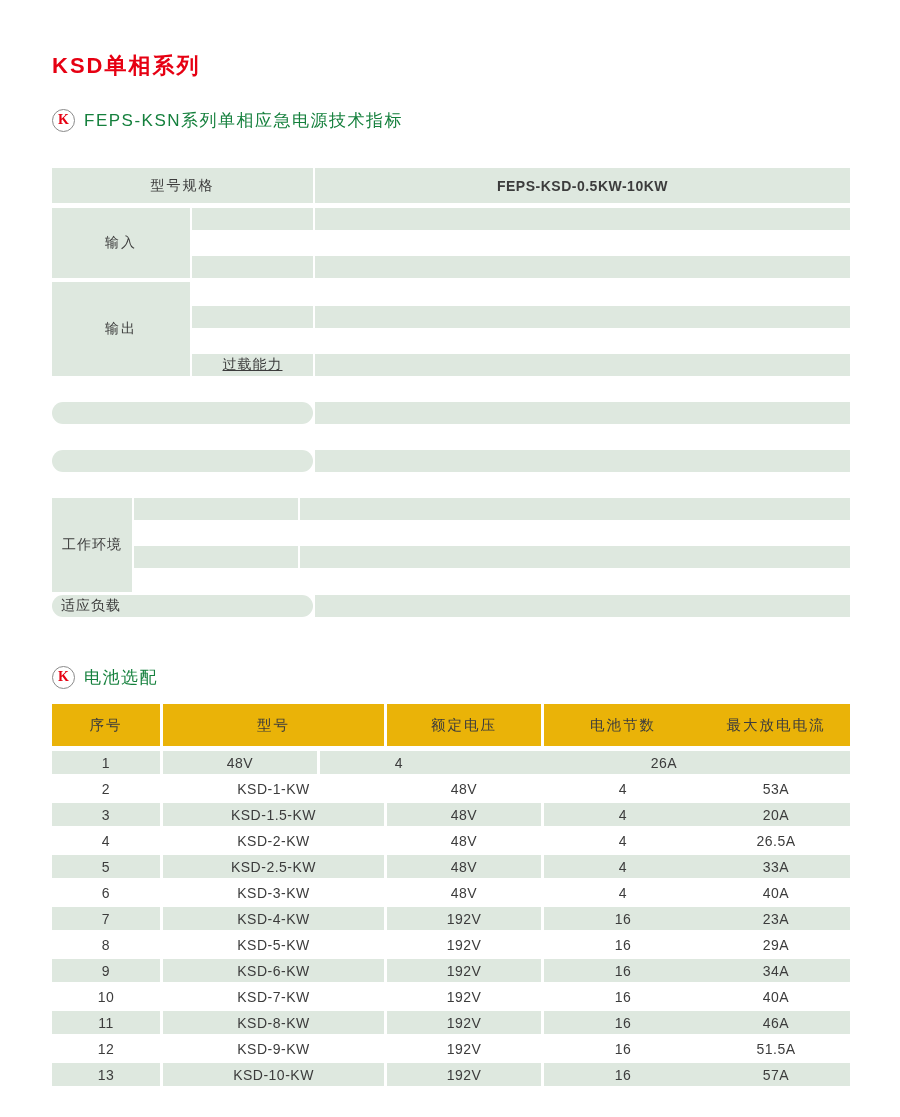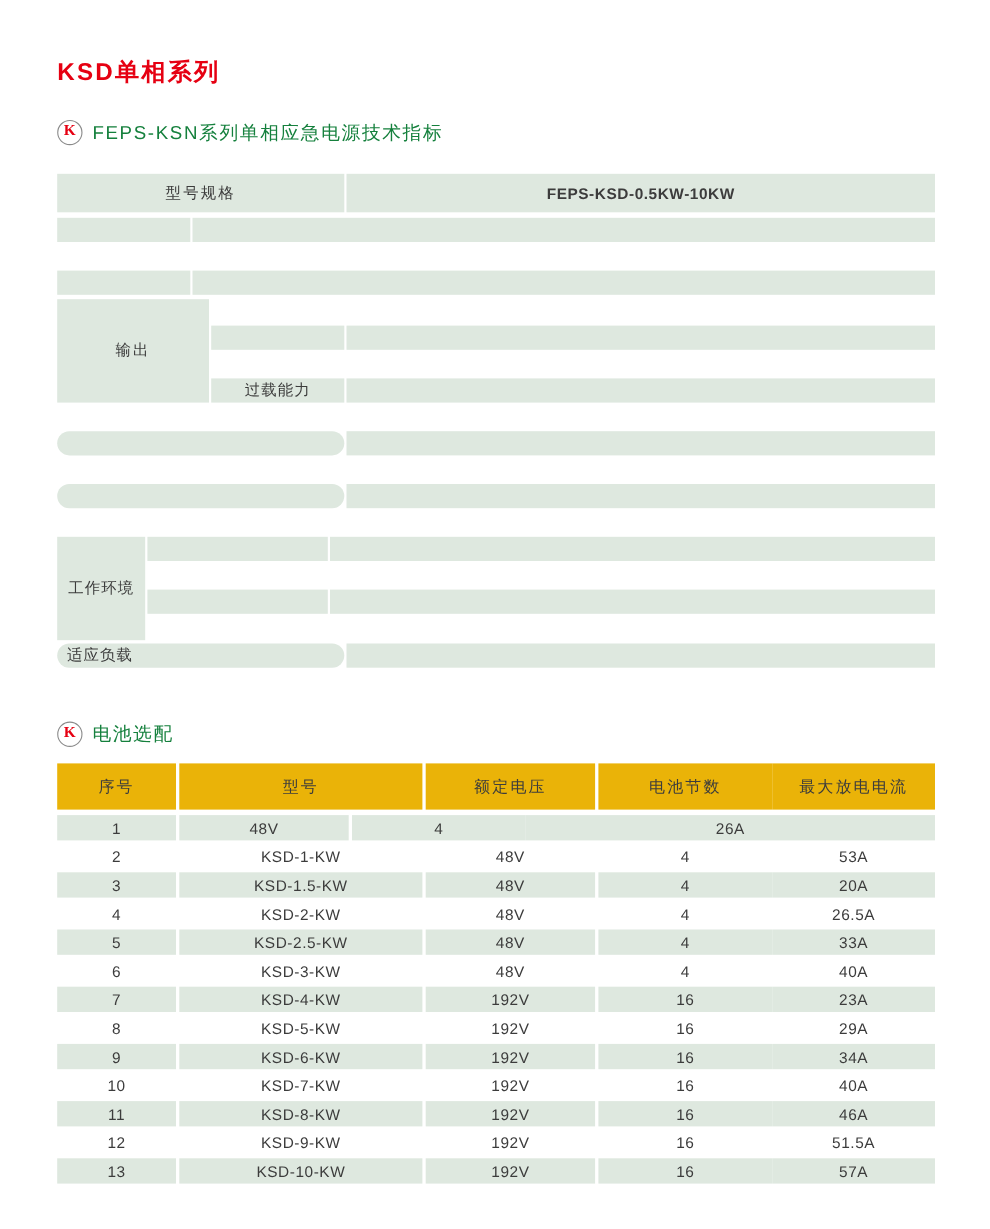--- a/index.html
+++ b/index.html
@@ -26,35 +26,35 @@
     display: flex; align-items: center; justify-content: center;
     font-family: "Liberation Serif", serif;
     font-size: 14px; font-weight: bold; color: #e60012;
     flex: 0 0 auto;
   }
   .section-heading .label {
     font-size: 17px; color: #15803d; letter-spacing: 1.5px;
   }
 
   
-  .t1 { margin-top: 25px; width: 798px; font-size: 14px; color: #3c3c3c; }
+  .t1 { margin-top: 35px; width: 798px; font-size: 14px; color: #3c3c3c; }
   .green { background: #dee8df; }
   .white-cell { background: #ffffff; }
   .cell-center { display: flex; align-items: center; justify-content: center; }
 
   .t1-header { display: flex; height: 35px; margin-bottom: 5px; }
   .t1h-left  { width: 261px; margin-right: 2px; letter-spacing: 2px; }
   .t1h-right { flex: 1; font-weight: bold; letter-spacing: .5px; }
 
   .t1-section { display: flex; }
   .t1-label   { width: 138px; margin-right: 2px; letter-spacing: 2px; }
   .t1-label-env { width: 80px; margin-right: 2px; letter-spacing: 1px; }
   .t1-subrows { flex: 1; display: flex; flex-direction: column; }
   .t1-subrow  { display: flex; height: 22px; margin-bottom: 2px; }
-  .t1-subrow:last-child { margin-bottom: 0; }
+  .t1-subrow:last-child { margin-bottom: 0; text-decoration: underline; }
   .t1-c2     { width: 121px; margin-right: 2px; letter-spacing: 1px; }
   .t1-c2-env { width: 164px; margin-right: 2px; }
   .t1-c3     { flex: 1; }
 
   .t1-row { display: flex; height: 22px; }
   .t1r-left  { width: 261px; margin-right: 2px; border-radius: 11px; }
   .t1r-right { flex: 1; }
   .t1r-left.text-left { display: flex; align-items: center; padding-left: 9px; letter-spacing: 1px; }
 
   .mt4  { margin-top: 4px; }
@@ -88,20 +88,21 @@
   </div>
 
   <div class="t1">
 
     <div class="t1-header">
       <div class="t1h-left green cell-center">型号规格</div>
       <div class="t1h-right green cell-center">FEPS-KSD-0.5KW-10KW</div>
     </div>
 
     <div class="t1-section">
+      <div class="t1-label green cell-center">输入</div>
       <div class="t1-subrows">
         <div class="t1-subrow">
           <div class="t1-c2 green"></div>
           <div class="t1-c3 green"></div>
         </div>
         <div class="t1-subrow">
           <div class="t1-c2 white-cell"></div>
           <div class="t1-c3 white-cell"></div>
         </div>
         <div class="t1-subrow">

